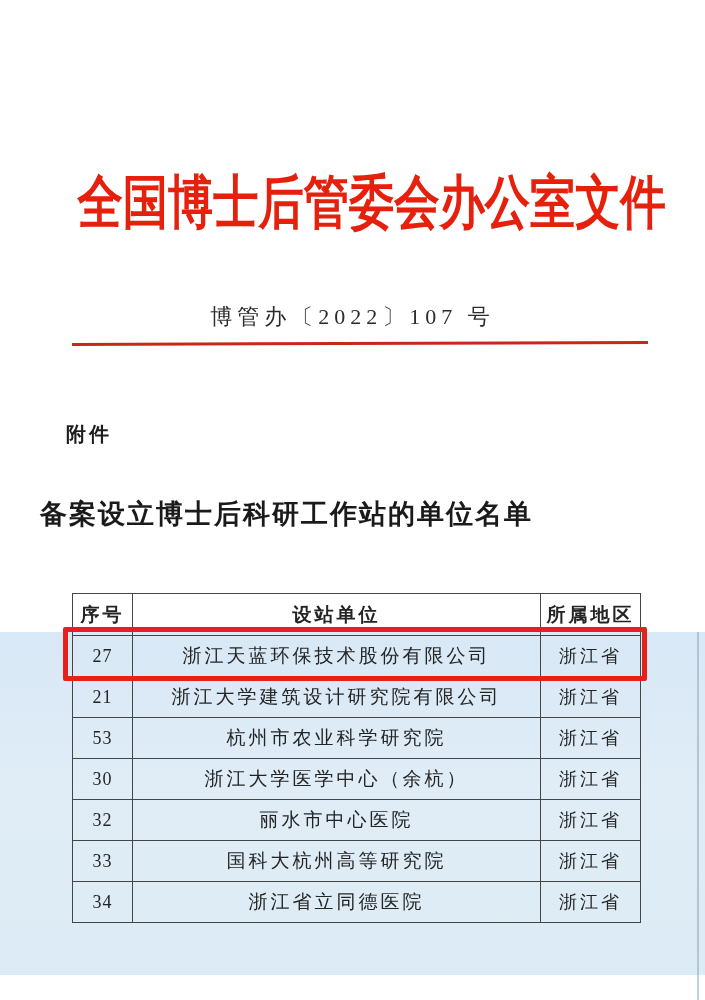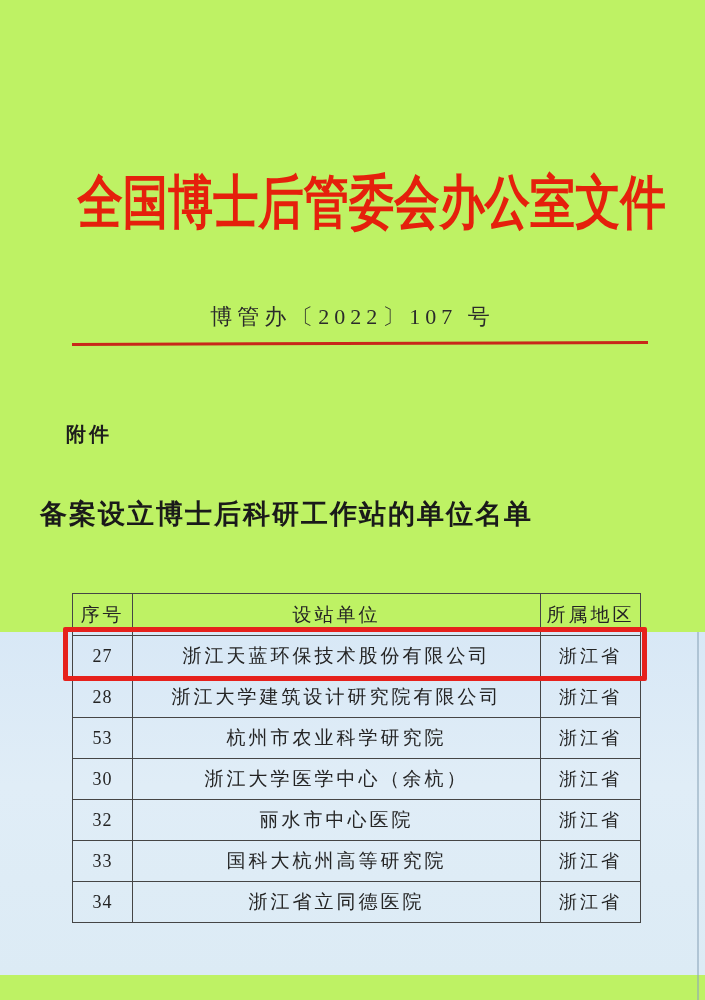--- a/index.html
+++ b/index.html
@@ -1,20 +1,20 @@
 <!DOCTYPE html>
 <html style="--title_red: #e5200c; --rule_red: #c8281a; --highlight_red: #e6211c; --scan_tint_blue: #dceaf5;"><head>
 <meta charset="utf-8">
 <style>
   html,body{margin:0;padding:0;background:#9a9a9a;}
   .page{
     position:relative;
     width:705px;height:1000px;
     margin:0 auto;
-    background:#bef264;
+    background:#ffffff;
     overflow:hidden;
     font-family:"Liberation Serif","DejaVu Serif",serif;
     color:#212121;
   }
   
   .scan-tint{
     position:absolute;left:0;top:632px;width:705px;height:343px;
     background:linear-gradient(180deg,#d8e8f6 0%,#e0edf7 45%,#dcebf5 100%);
     z-index:0;
   }
@@ -66,21 +66,21 @@
   }
   .station-table th,.station-table td{
     border:1.4px solid #454545;
     text-align:center;vertical-align:middle;
     padding:0;
     background:transparent;
     overflow:hidden;white-space:nowrap;
   }
   .station-table thead tr{height:42px;}
   .station-table tbody tr{height:41px;}
-  .station-table th{font-weight:normal;letter-spacing:3px;font-size:19px;}
+  .station-table th{font-weight:bold;letter-spacing:3px;font-size:19px;}
   .station-table td.no-cell{font-size:18px;letter-spacing:1px;}
   .station-table td.unit-cell{letter-spacing:3px;}
   .station-table td.region-cell{font-size:18px;letter-spacing:3px;}
   .highlight-box{
     position:absolute;left:63px;top:627px;width:584px;height:54px;
     border:5px solid var(--highlight_red,#e6211c);
     border-radius:2px;
     box-sizing:border-box;
     z-index:4;
     pointer-events:none;
@@ -121,21 +121,21 @@
       </thead>
       <tbody>
 
           <tr class="highlighted">
             <td class="no-cell">27</td>
             <td class="unit-cell">浙江天蓝环保技术股份有限公司</td>
             <td class="region-cell">浙江省</td>
           </tr>
 
           <tr>
-            <td class="no-cell">28</td>
+            <td class="no-cell">21</td>
             <td class="unit-cell">浙江大学建筑设计研究院有限公司</td>
             <td class="region-cell">浙江省</td>
           </tr>
 
           <tr>
             <td class="no-cell">53</td>
             <td class="unit-cell">杭州市农业科学研究院</td>
             <td class="region-cell">浙江省</td>
           </tr>
 

